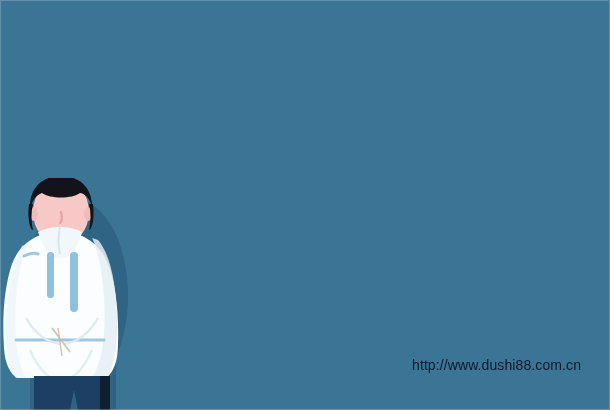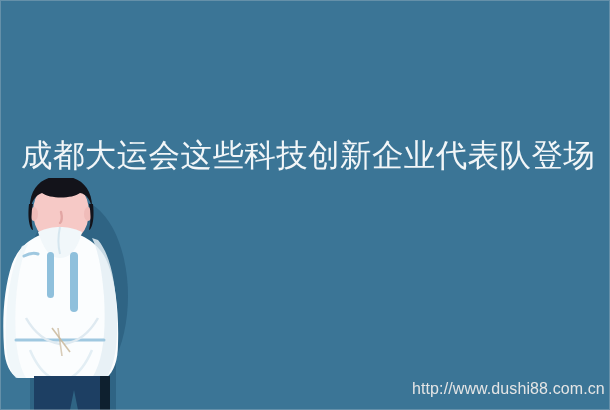--- a/index.html
+++ b/index.html
@@ -37,23 +37,23 @@
     line-height: 44px;
     letter-spacing: 0.4px;
     white-space: nowrap;
     font-weight: 400;
   }
 
   
   #watermark {
     position: absolute;
     left: 412px;
-    top: 380px;
-    color: #e5e5e5;
-    font-size: 16px;
+    top: 356px;
+    color: #0f172a;
+    font-size: 14px;
     line-height: 18px;
     letter-spacing: 0.1px;
     z-index: 30;
     white-space: nowrap;
   }
 
   
   #illustration {
     position: absolute;
     left: 0px;
@@ -123,18 +123,17 @@
       <path d="M30 172 C36 186 44 196 52 200" stroke="#e3eef4" stroke-width="2.5" fill="none"></path>
       <path d="M92 172 C86 186 78 196 70 200" stroke="#e3eef4" stroke-width="2.5" fill="none"></path>
 
       <path d="M34 198 L110 198 L110 232 L78 232 L74 212 L70 232 L34 232 Z" fill="#1d3f63"></path>
       <path d="M100 198 L110 198 L110 232 L100 232 Z" fill="#173css"></path>
       <path d="M100 198 L110 198 L110 232 L100 232 Z" fill="#17354f" opacity="0.6"></path>
 
     </svg>
   </div>
 
-  <div id="headline">成都大运会这些科技创新企业代表队登场</div>
 
   <div id="watermark">http://www.dushi88.com.cn</div>
 
   <div id="edge-overlay"></div>
 </div>
 
 </body></html>

